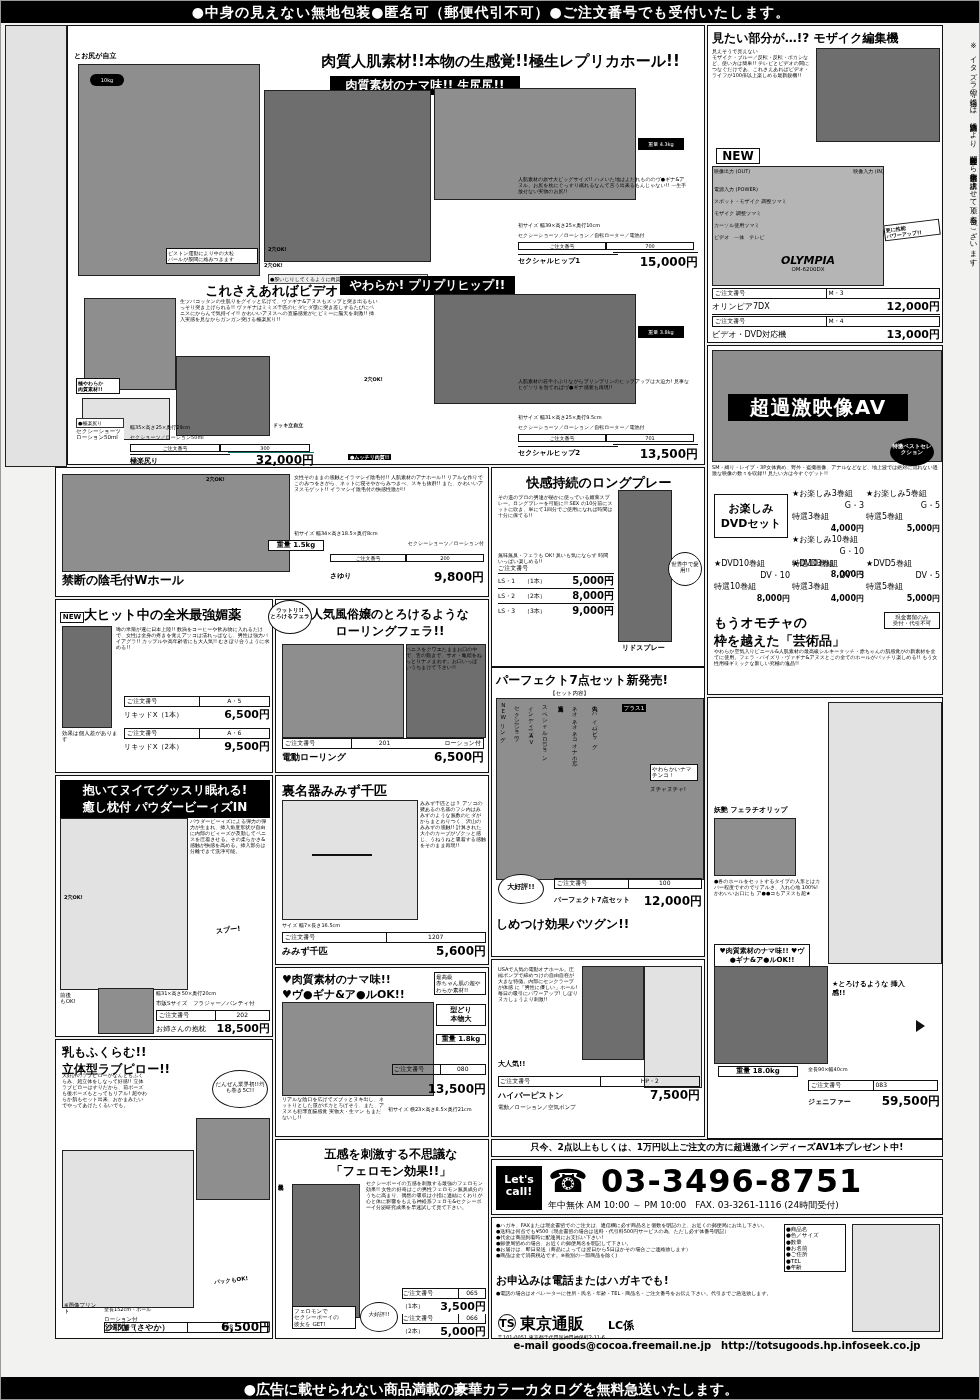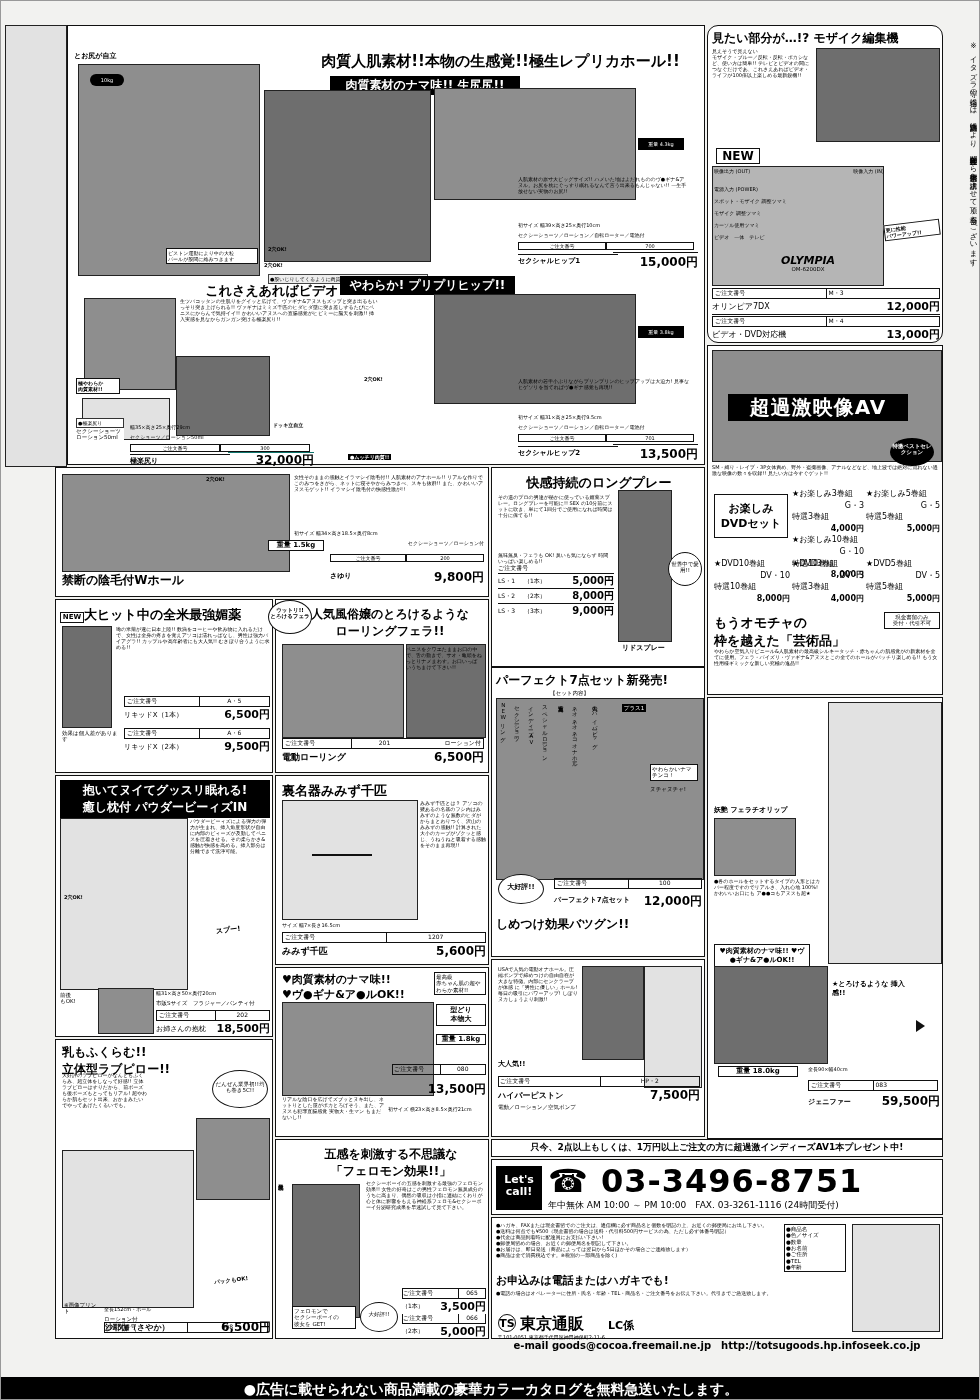--- a/index.html
+++ b/index.html
@@ -27,20 +27,21 @@
   .arrowR{width:0;height:0;border-top:6px solid transparent;border-bottom:6px solid transparent;border-left:9px solid #111;}
   .starlist div{font-size:8px;line-height:1.45;}
   .mini{font-size:5.5px;line-height:1.15;}
   .rot{transform:rotate(-7deg);}
 </style>
 </head>
 <body>
 
 <div id="page">
 
+  <div class="t inv bold ctr" style="left:0;top:0;width:980px;height:22px;font-size:14px;line-height:22px;letter-spacing:1px;">●中身の見えない無地包装●匿名可（郵便代引不可）●ご注文番号でも受付いたします。</div>
 
   <div class="t vt xtiny" style="right:2px;top:40px;height:660px;width:14px;font-size:7.5px;line-height:1.1;">※イタズラ等の場合には、追跡調査により、当社顧問弁護士から損害賠償を請求させて頂く場合もございます。</div>
 
   <div class="ph lt noise" style="left:4px;top:24px;width:60px;height:440px;"></div>
 
   <div class="blk" style="left:66px;top:24px;width:638px;height:440px;">
     <div class="t bold ctr" style="left:230px;top:26px;width:405px;font-size:15px;">肉質人肌素材!!本物の生感覚!!極生レプリカホール!!</div>
     <div class="t bold ctr inv" style="left:262px;top:50px;width:190px;font-size:12px;padding:1px 7px;">肉質素材のナマ味!! 生尻尻!!</div>
     <div class="t bold sm" style="left:6px;top:26px;width:110px;">とお尻が自立</div>
 
@@ -89,21 +90,21 @@
 ローション50ml</div>
     <div class="t xtiny bold" style="left:205px;top:396px;width:40px;">ドッキ立自立</div>
     <div class="t xtiny" style="left:62px;top:398px;width:140px;">幅35×高さ25×奥行29cm</div>
     <div class="t xtiny" style="left:62px;top:408px;width:140px;">セクショーツ／ローション50ml</div>
     <div class="t xtiny ctr box" style="left:62px;top:418px;width:90px;">ご注文番号</div>
     <div class="t xtiny ctr box" style="left:152px;top:418px;width:90px;">300</div>
     <div class="t sm bold" style="left:62px;top:428px;width:100px;border-top:1px solid #111;padding-top:2px;">極楽尻り</div>
     <div class="t lg bold" style="left:160px;top:426px;width:86px;text-align:right;border-top:1px solid #0f766e;padding-top:0;">32,000円</div>
   </div>
 
-  <div class="blk" style="left:706px;top:24px;width:236px;height:318px;border-radius:11px;">
+  <div class="blk" style="left:706px;top:24px;width:236px;height:318px;">
     <div class="t bold" style="left:4px;top:4px;width:228px;font-size:12px;">見たい部分が…!? モザイク編集機</div>
     <div class="t xtiny" style="left:4px;top:22px;width:100px;white-space:pre-line;">見えそうで見えない
 モザイク・ブルー／反転・反転・ボカシなど、使い方は簡単!! テレビとビデオの間につなぐだけであ、これさえあればビデオ・ライフが100倍以上楽しめる最新鋭機!!</div>
     <div class="ph dk2 noise" style="left:108px;top:22px;width:122px;height:92px;"></div>
     <div class="t bold ctr box" style="left:8px;top:122px;width:44px;font-size:12px;background:#fff;">NEW</div>
     <div class="ph" style="left:4px;top:140px;width:170px;height:118px;background:#b5b5b5;"></div>
     <div class="t xtiny" style="left:6px;top:142px;width:170px;">
       <div style="display:flex;justify-content:space-between;">
         <span>映像出力 (OUT)</span>
         <span>映像入力 (IN)</span>

